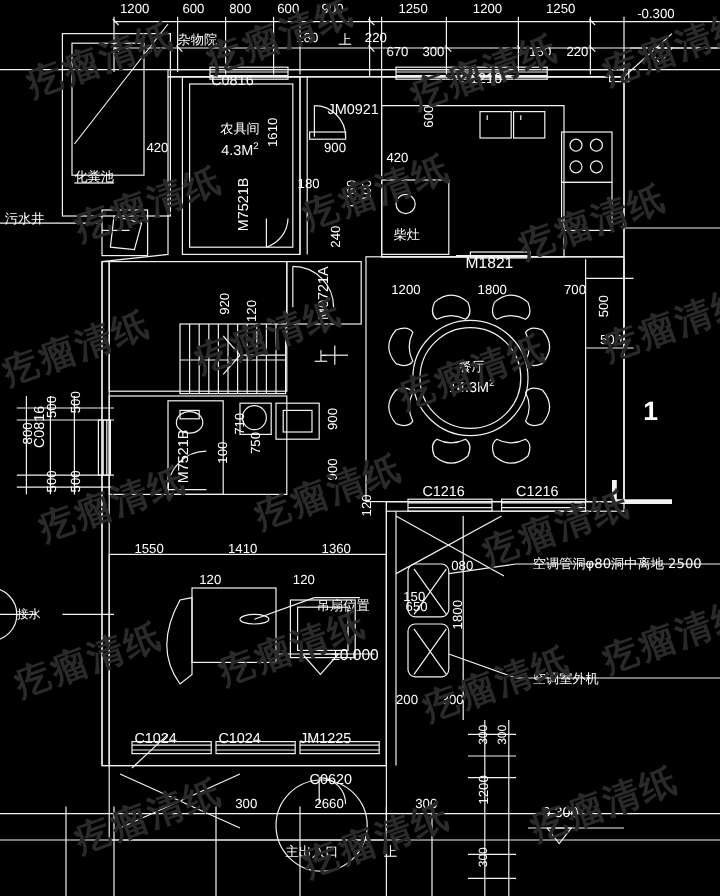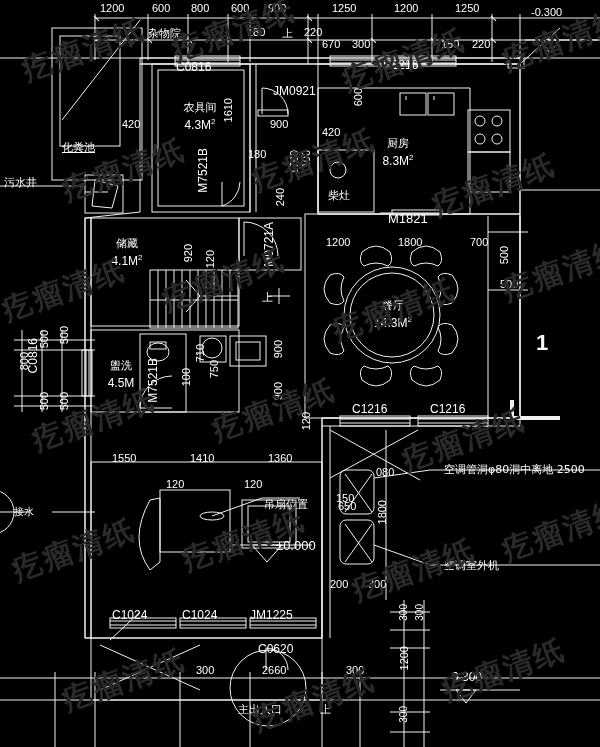--- a/index.html
+++ b/index.html
@@ -346,34 +346,22 @@
   <div class="lbl" style="left:112px;top:608px;font-size:12px;">C1024</div>
   <div class="lbl" style="left:182px;top:608px;font-size:12px;">C1024</div>
   <div class="lbl" style="left:250px;top:608px;font-size:12px;">JM1225</div>
   <div class="lbl" style="left:258px;top:642px;font-size:12px;">C0620</div>
 
   <div class="room" style="left:160px;top:100px;width:80px;">
     <span class="rn">农具间</span>
     <span class="ra"><span>4.3M</span><sup>2</sup></span>
   </div>
 
-  <div class="room" style="left:368px;top:136px;width:60px;">
-    <span class="rn">厨房</span>
-    <span class="ra"><span>8.3M</span><sup>2</sup></span>
-  </div>
-
-  <div class="room" style="left:92px;top:236px;width:70px;">
-    <span class="rn">储藏</span>
-    <span class="ra"><span>4.1M</span><sup>2</sup></span>
-  </div>
-
-  <div class="room" style="left:90px;top:358px;width:62px;">
-    <span class="rn">盥洗</span>
-    <span class="ra"><span>4.5M</span><sup></sup></span>
-  </div>
+
+
 
   <div class="room" style="left:362px;top:298px;width:62px;">
     <span class="rn">餐厅</span>
     <span class="ra"><span>14.3M</span><sup>2</sup></span>
   </div>
 
 
   <div class="lbl cn" style="left:62px;top:140px;font-size:11px;text-decoration:underline;">化粪池</div>
   <div class="lbl cn" style="left:4px;top:175px;font-size:11px;">污水井</div>
   <div class="lbl cn" style="left:328px;top:188px;font-size:11px;">柴灶</div>

